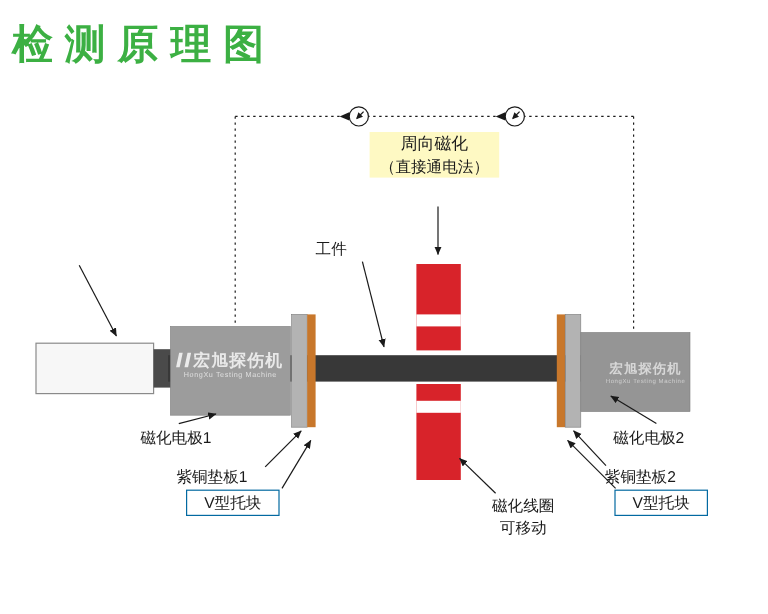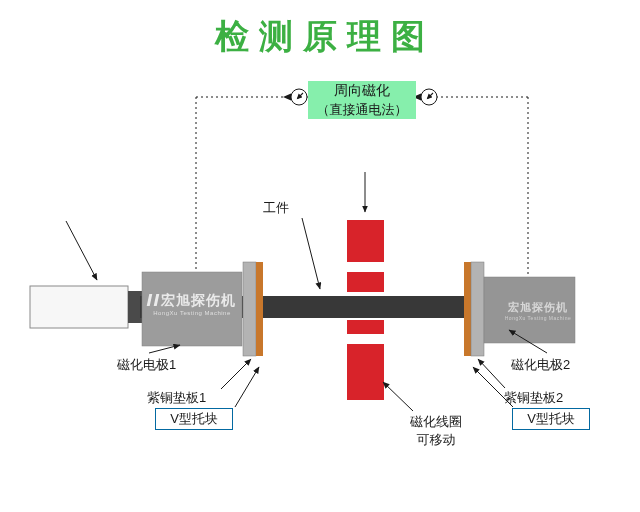--- a/index.html
+++ b/index.html
@@ -1,30 +1,30 @@
 <!DOCTYPE html>
 <html style="--title-green: #3cb043; --annotation-red: #e60012; --coil-red: #d8232a; --copper-orange: #c8772b; --electrode-gray: #9c9c9c; --pad-gray: #b3b3b3; --shaft-dark: #383838; --line-black: #1a1a1a;"><head>
 <meta charset="utf-8">
 <style>
   * { margin:0; padding:0; box-sizing:border-box; }
   html,body { background:#ffffff; }
   body { font-family:"Liberation Sans","DejaVu Sans",sans-serif; }
   #stage { position:relative; width:640px; height:512px; background:#fff; overflow:hidden; margin:0 auto; }
   #title {
-    position:absolute; top:14px; left:0; width:100%; text-align:center;
+    position:absolute; top:14px; left:0; width:100%; 
     font-size:34px; font-weight:bold; letter-spacing:10px; text-indent:10px;
     color:var(--title-green,#3cb043); z-index:2;
   }
   svg.layer { position:absolute; left:0; top:0; z-index:1; }
   .dot   { stroke:var(--line-black,#1a1a1a); stroke-width:1; stroke-dasharray:2 3; fill:none; }
   .arrow { stroke:var(--line-black,#1a1a1a); stroke-width:1; fill:none; marker-end:url(#ah); }
   .lbl { position:absolute; font-size:13px; color:#1a1a1a; white-space:nowrap; z-index:2; line-height:1.4; }
   .center { text-align:center; }
   .red { color:var(--annotation-red,#e60012); }
-  .bg-white { background:#86efac; }
+  .bg-white { background:#fef9c3;margin-top:29px; }
   .boxed-dashed { border:1px dashed #555; display:flex; align-items:center; justify-content:center; }
   .boxed-solid  { border:1px solid #0369a1;  display:flex; align-items:center; justify-content:center; }
   .l1 { font-size:14px; }
   .l2 { font-size:13px; }
   .wm { position:absolute; color:rgba(255,255,255,.78); text-align:center; z-index:3; pointer-events:none; }
   .wm-main { font-size:14px; font-weight:bold; letter-spacing:1px; }
   .wm-sub  { font-size:6px; letter-spacing:.5px; opacity:.85; }
   .wm-logo {
     display:inline-block; width:10px; height:12px; margin-right:3px; vertical-align:-1px;
     border-left:3px solid rgba(255,255,255,.8); border-right:3px solid rgba(255,255,255,.8);

